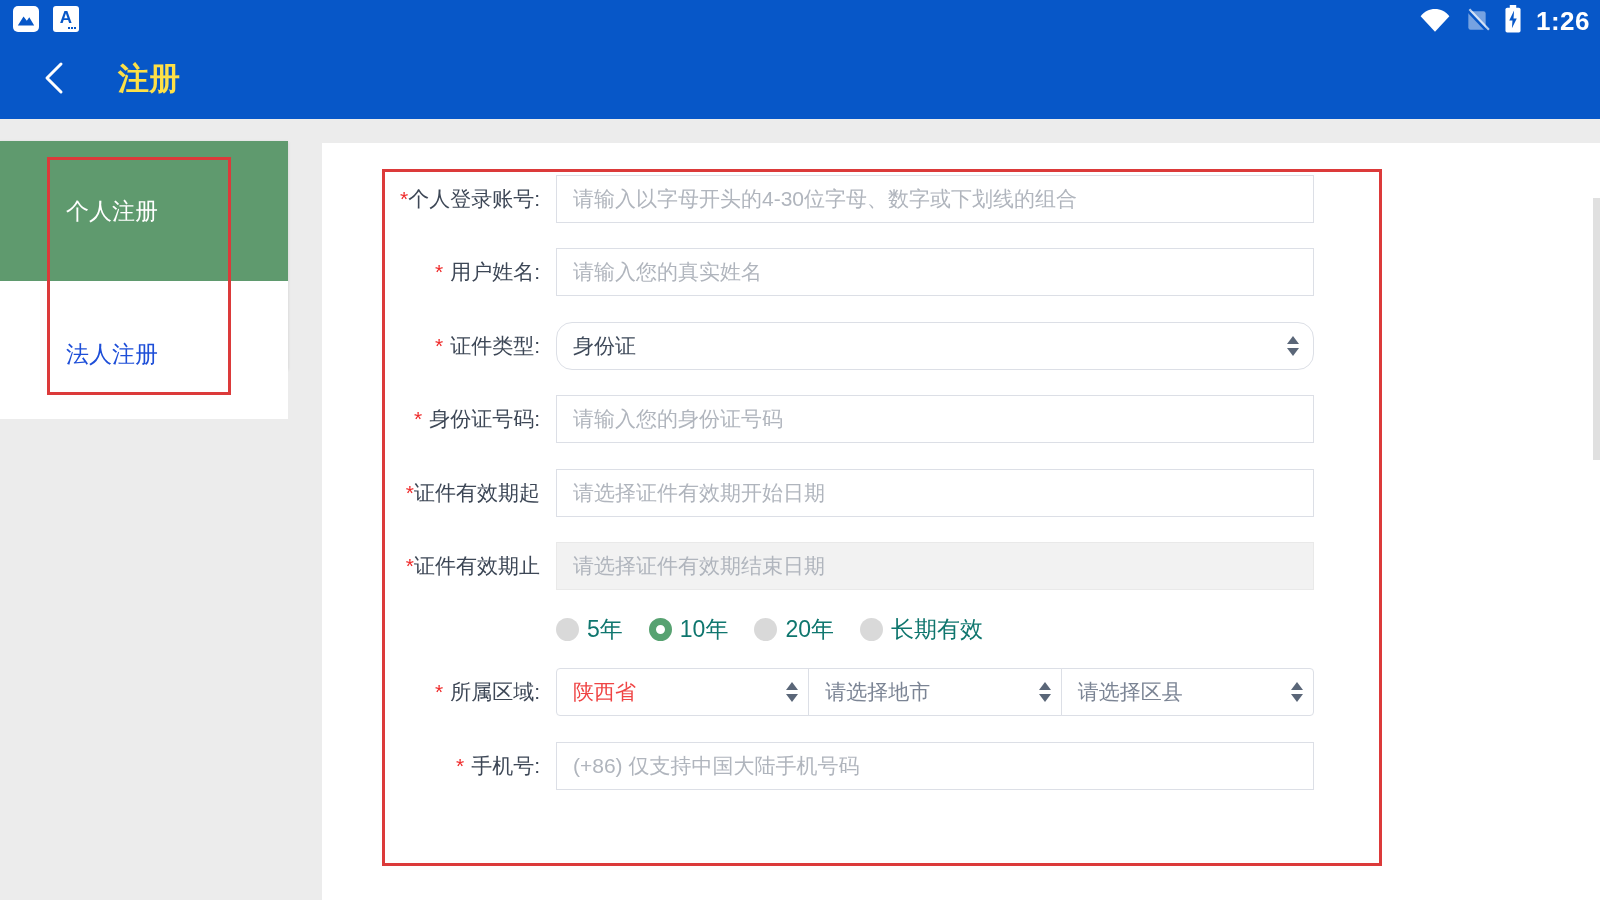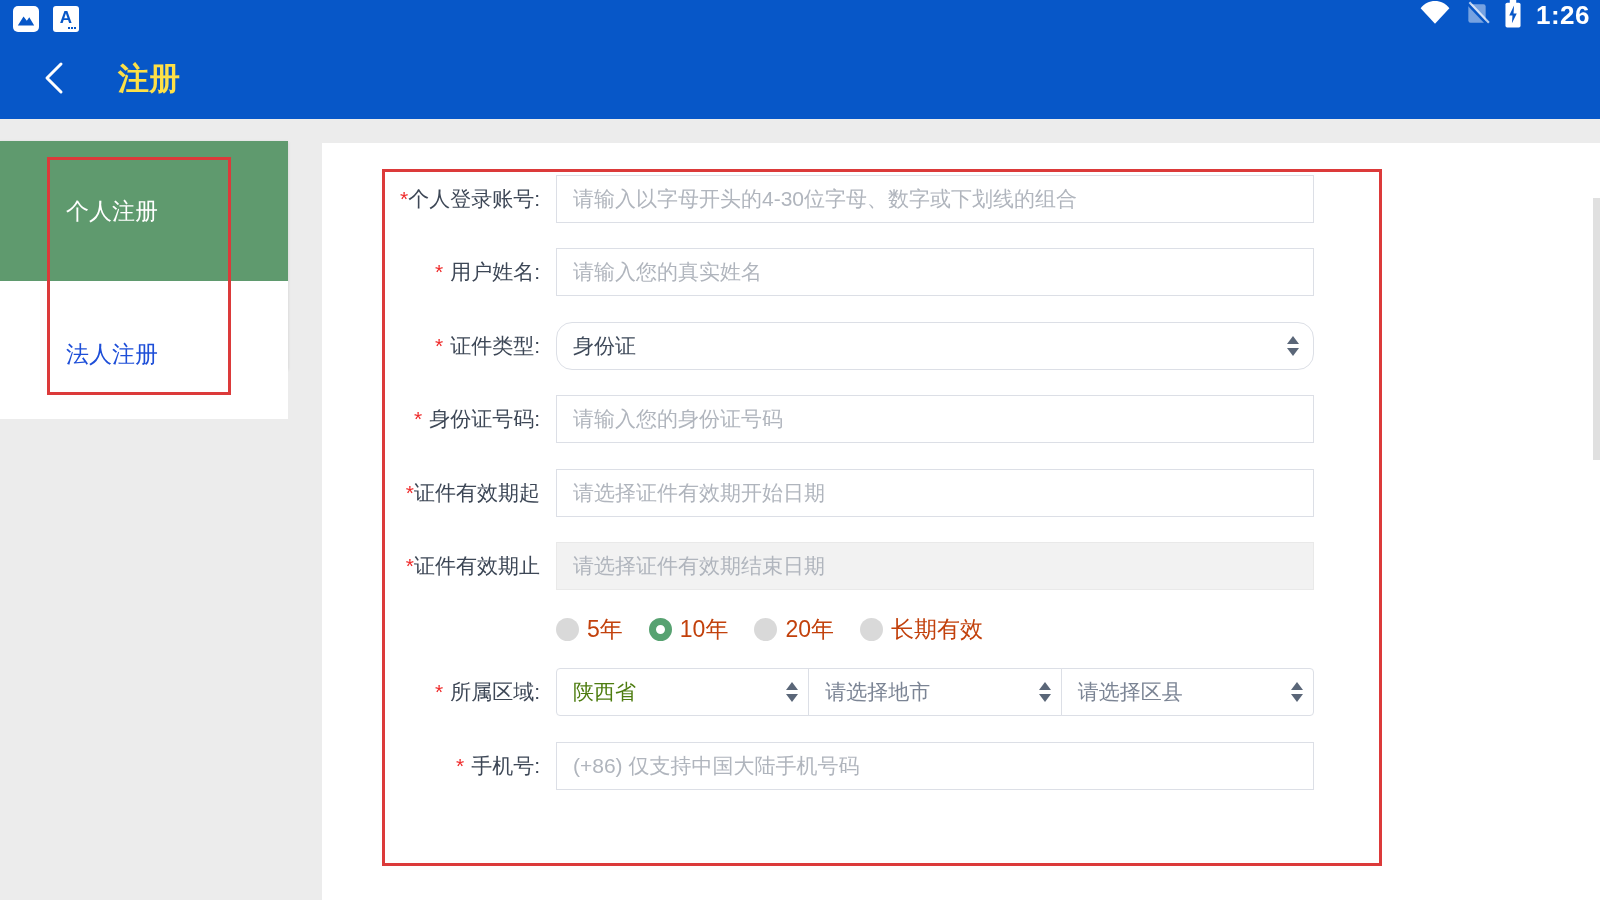--- a/index.html
+++ b/index.html
@@ -10,21 +10,21 @@
   
   .topbar { position:absolute; left:0; top:0; width:1600px; height:119px; background:#0757c8; }
   .statusbar { position:absolute; left:0; top:0; width:1600px; height:37px; }
   .notif-icons { position:absolute; left:13px; top:6px; display:flex; gap:14px; }
   .notif-icon { width:26px; height:26px; background:#ffffff; border-radius:5px;
                 display:flex; align-items:center; justify-content:center; position:relative; }
   .notif-icon.square { border-radius:3px; }
   .a-letter { color:#0757c8; font-size:17px; font-weight:bold; line-height:1; margin-top:-4px; }
   .a-dots { position:absolute; right:3px; bottom:3px; display:flex; gap:1px; }
   .a-dots i { width:2px; height:2px; background:#0757c8; display:block; }
-  .status-right { position:absolute; right:10px; top:0; height:37px; display:flex; align-items:flex-start; gap:14px; }
+  .status-right { position:absolute; right:10px; top:0; height:37px; display:flex; align-items:flex-end; gap:14px; }
   .time { color:#ffffff; font-size:26px; font-weight:bold; letter-spacing:0.5px; }
 
   
   .appbar-back { position:absolute; left:36px; top:56px; width:40px; height:44px; }
   .appbar-title { position:absolute; left:118px; top:58px; color:#fde047; font-size:31px; font-weight:bold;text-align:center; }
 
   
   .sidebar { position:absolute; left:0; top:141px; width:288px; height:228px; background:#ffffff;
              box-shadow:0 1px 3px rgba(0,0,0,0.12); }
   .side-item { position:absolute; left:0; width:288px; height:140px; display:flex; align-items:center;
@@ -56,30 +56,30 @@
   .spinner .up { width:0; height:0; border-left:6px solid transparent; border-right:6px solid transparent;
                  border-bottom:8px solid #5a6678; margin-bottom:4px; }
   .spinner .dn { width:0; height:0; border-left:6px solid transparent; border-right:6px solid transparent;
                  border-top:8px solid #5a6678; }
   .region-group { display:flex; width:758px; height:48px; }
   .region-sel { position:relative; flex:1 1 0; height:48px; border:1px solid #dcdfe6; background:#ffffff;
                 display:flex; align-items:center; padding:0 16px; cursor:pointer; }
   .region-sel + .region-sel { margin-left:-1px; }
   .region-sel:first-child { border-radius:4px 0 0 4px; }
   .region-sel:last-child { border-radius:0 4px 4px 0; }
-  .region-sel .val { font-size:21px; color:#4d7c0f; }
+  .region-sel .val { font-size:21px; color:#ef4444; }
   .region-sel .val.ph { color:#7b8494; }
   .region-sel .spinner { right:10px; }
 
   
   .radio-row { position:absolute; left:556px; top:607px; height:44px; display:flex; align-items:center; gap:26px; }
   .radio-opt { display:flex; align-items:center; gap:8px; cursor:pointer; }
   .rdot { width:23px; height:23px; border-radius:50%; background:#d9d9d9; flex:0 0 auto; }
   .rdot.selected { background:#ffffff; border:7px solid #57a271; }
-  .radio-opt .rlabel { font-size:23px; color:#c2410c; }
+  .radio-opt .rlabel { font-size:23px; color:#0f766e; }
 
   .phone-note { position:absolute; left:556px; top:815px; font-size:22px; font-weight:bold; color:#e02020; }
 
   
   .annot { position:absolute; border:3px solid #dc3a3a; pointer-events:none; z-index:50; }
   .annot.sidebar-box { left:47px; top:157px; width:184px; height:238px; }
   .annot.form-box { left:382px; top:169px; width:1000px; height:697px; }
 </style>
 </head>
 <body>

